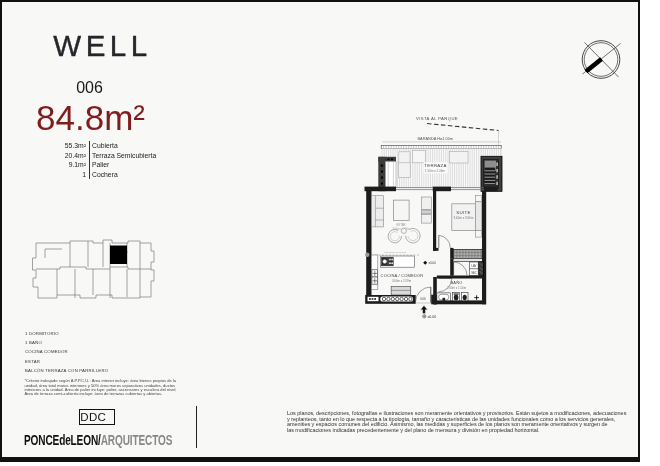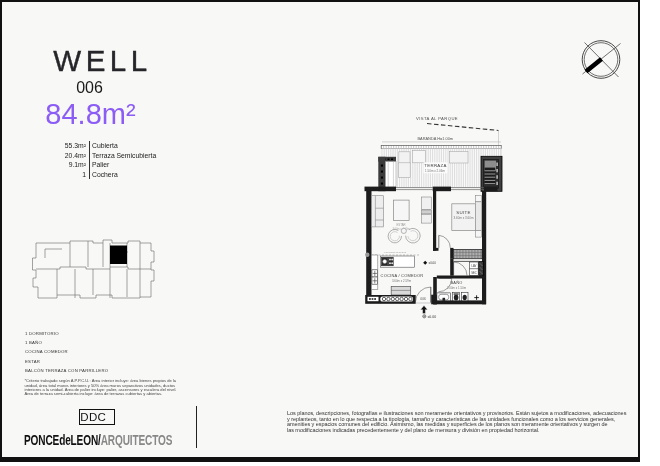--- a/index.html
+++ b/index.html
@@ -14,25 +14,25 @@
 <div class="abs" style="left:0;top:0;width:640px;height:462px;background:#f8f8f7;"></div>
 
 <div class="abs" style="left:0;top:0;width:640px;height:2px;background:#111;"></div>
 
 <div class="abs" style="left:0;top:0;width:1.5px;height:461px;background:#111;"></div>
 
 <div class="abs" style="left:638px;top:0;width:1.8px;height:461px;background:#111;"></div>
 
 <div class="abs" style="left:0;top:457px;width:640px;height:4.5px;background:#111;"></div>
 
-<div class="abs" style="left:0;top:29px;width:200px;text-align:center;font-size:29.5px;font-weight:normal;letter-spacing:4.5px;text-indent:5px;color:#26262a;margin-top:15px;-webkit-text-stroke:0.4px #26262a;">WELL</div>
+<div class="abs" style="left:0;top:29px;width:200px;text-align:center;font-size:29.5px;font-weight:normal;letter-spacing:4.5px;text-indent:5px;color:#26262a;-webkit-text-stroke:0.4px #26262a;">WELL</div>
 
 <div class="abs" style="left:0;top:79px;width:179px;text-align:center;font-size:16px;color:#1a1a1a;">006</div>
 
-<div class="abs" style="left:0;top:97.5px;width:181px;text-align:center;font-size:29px;color:#8b5cf6;">84.8m²</div>
+<div class="abs" style="left:0;top:97.5px;width:181px;text-align:center;font-size:35px;color:#7f1d1d;">84.8m²</div>
 
 <div class="abs" style="left:0;top:141px;width:200px;font-size:6.8px;color:#222;">
 
   <div style="position:absolute;left:0;top:1px;width:86px;text-align:right;">55.3m²</div>
   <div style="position:absolute;left:92px;top:1px;">Cubierta</div>
 
   <div style="position:absolute;left:0;top:10.5px;width:86px;text-align:right;">20.4m²</div>
   <div style="position:absolute;left:92px;top:10.5px;">Terraza Semicubierta</div>
 
   <div style="position:absolute;left:0;top:20px;width:86px;text-align:right;">9.1m²</div>

